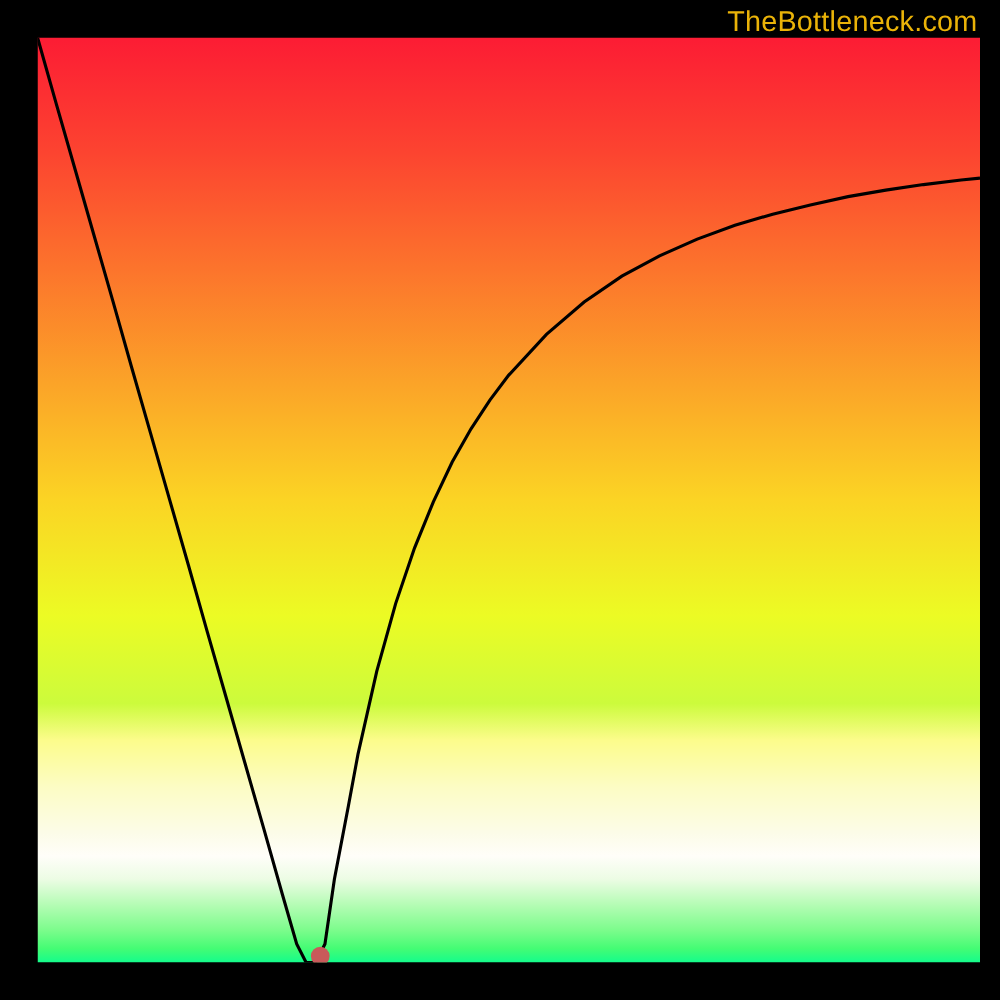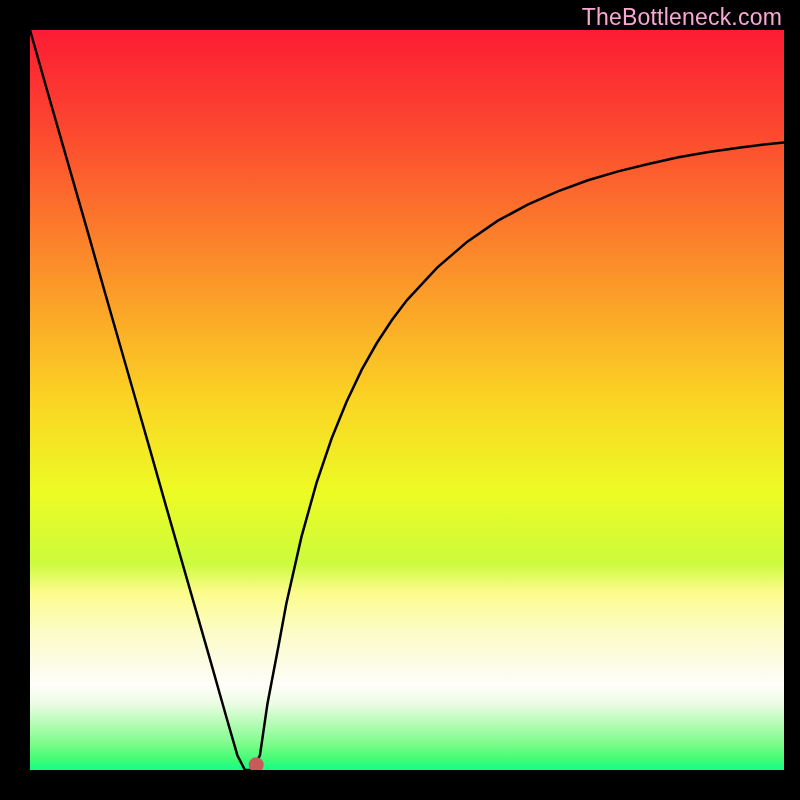--- a/index.html
+++ b/index.html
@@ -8,21 +8,21 @@
     width: 800px;
     height: 800px;
     background: #000;
     position: relative;
     font-family: Arial, sans-serif;
   }
   .watermark {
     position: absolute;
     top: 4px;
     right: 18px;
-    color: #f9a8d4;
+    color: #eab308;
     font-size: 23px;
     font-weight: normal;
     letter-spacing: 0.2px;
     z-index: 10;
   }
   .plot-area {
     position: absolute;
     left: 30px;
     top: 30px;
     width: 754px;

